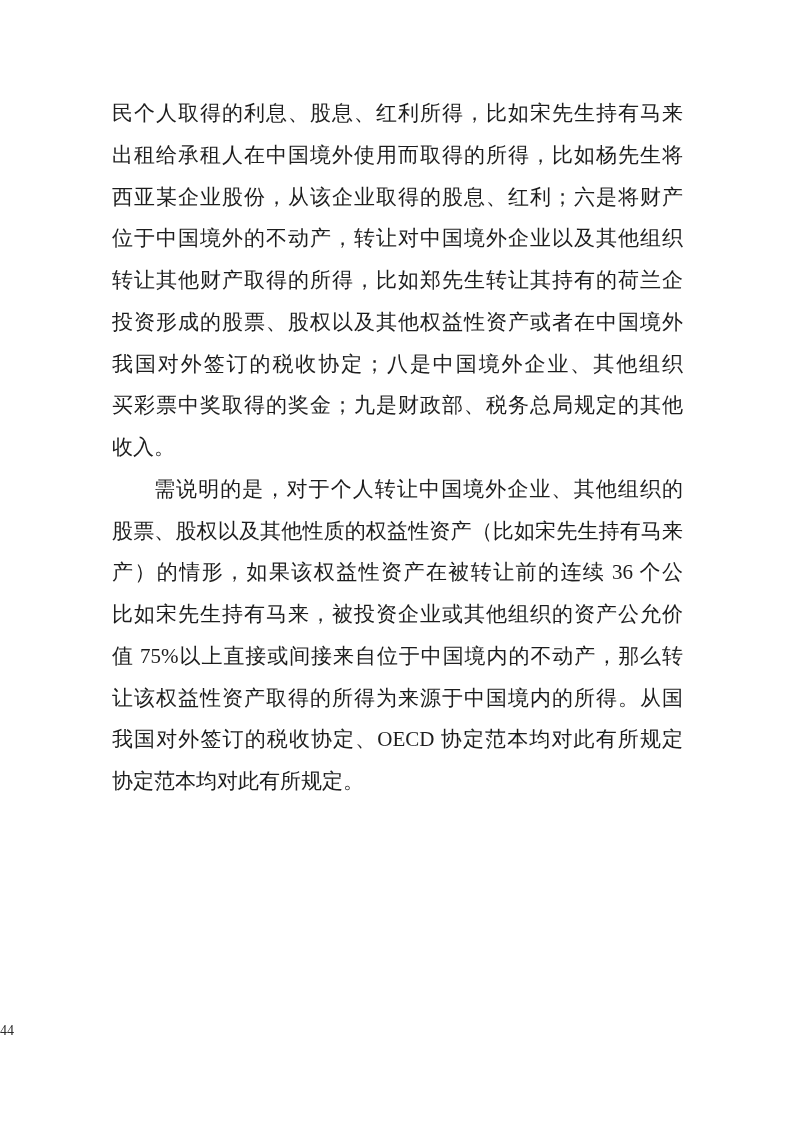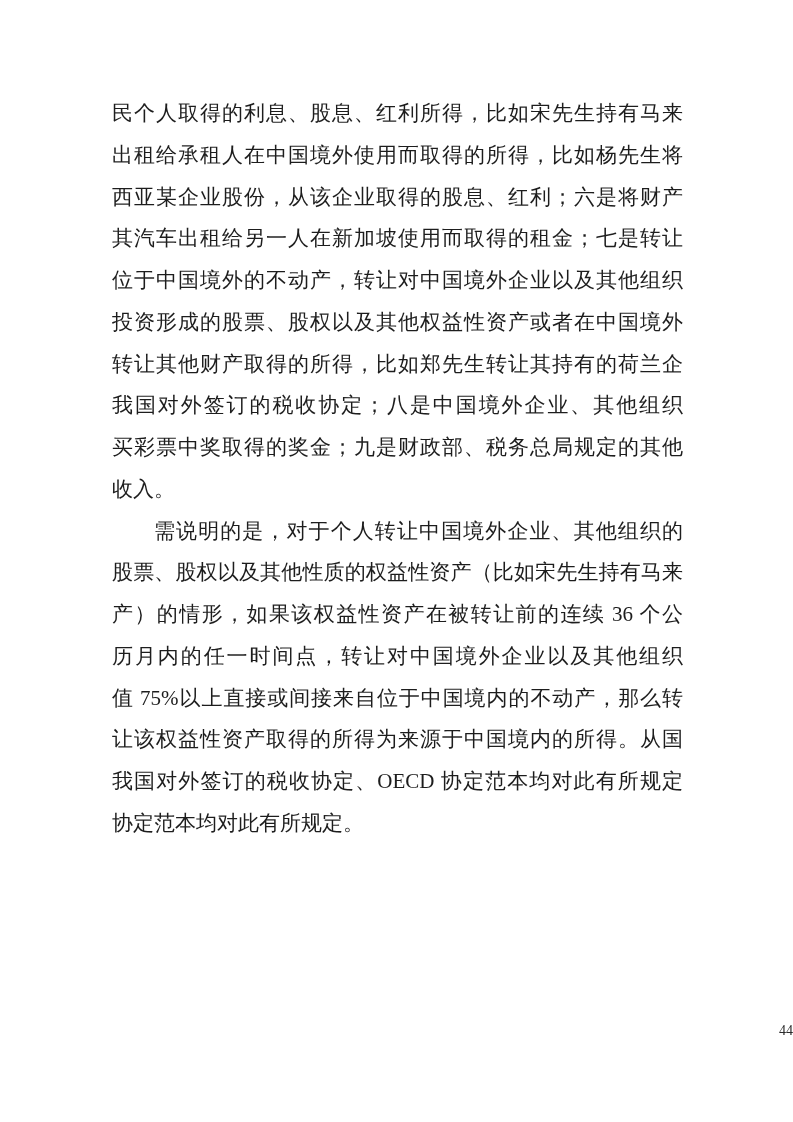--- a/index.html
+++ b/index.html
@@ -44,50 +44,49 @@
     text-align-last: left;
   }
   .line.indented {
     text-indent: 2em;
   }
   .page-number {
     position: absolute;
     top: 1023px;
     left: 0;
     width: 793px;
-    text-align: right;
+    text-align: left;
     font-size: 14px;
     color: #2a2a2a;
   }
 </style>
 </head>
 <body>
 
 <div class="page">
 
   <div class="text-block">
 
     <div class="paragraph">
       <div class="line">民个人取得的利息、股息、红利所得，比如宋先生持有马来</div>
       <div class="line">出租给承租人在中国境外使用而取得的所得，比如杨先生将</div>
       <div class="line">西亚某企业股份，从该企业取得的股息、红利；六是将财产</div>
-      <div class="line">其汽车出租给另一人在新加坡使用而取得的租金；七是转让</div>
       <div class="line">位于中国境外的不动产，转让对中国境外企业以及其他组织</div>
+      <div class="line">转让其他财产取得的所得，比如郑先生转让其持有的荷兰企</div>
       <div class="line">投资形成的股票、股权以及其他权益性资产或者在中国境外</div>
-      <div class="line">转让其他财产取得的所得，比如郑先生转让其持有的荷兰企</div>
       <div class="line">我国对外签订的税收协定；八是中国境外企业、其他组织</div>
       <div class="line">买彩票中奖取得的奖金；九是财政部、税务总局规定的其他</div>
       <div class="line para-end">收入。</div>
     </div>
 
     <div class="paragraph">
       <div class="line indented">需说明的是，对于个人转让中国境外企业、其他组织的</div>
       <div class="line">股票、股权以及其他性质的权益性资产（比如宋先生持有马来</div>
       <div class="line">产）的情形，如果该权益性资产在被转让前的连续 36 个公</div>
-      <div class="line">历月内的任一时间点，转让对中国境外企业以及其他组织</div>
+      <div class="line">比如宋先生持有马来，被投资企业或其他组织的资产公允价</div>
       <div class="line">值 75%以上直接或间接来自位于中国境内的不动产，那么转</div>
       <div class="line">让该权益性资产取得的所得为来源于中国境内的所得。从国</div>
       <div class="line">我国对外签订的税收协定、OECD 协定范本均对此有所规定</div>
       <div class="line para-end">协定范本均对此有所规定。</div>
     </div>
 
   </div>
 
   <div class="page-number">44</div>
 

